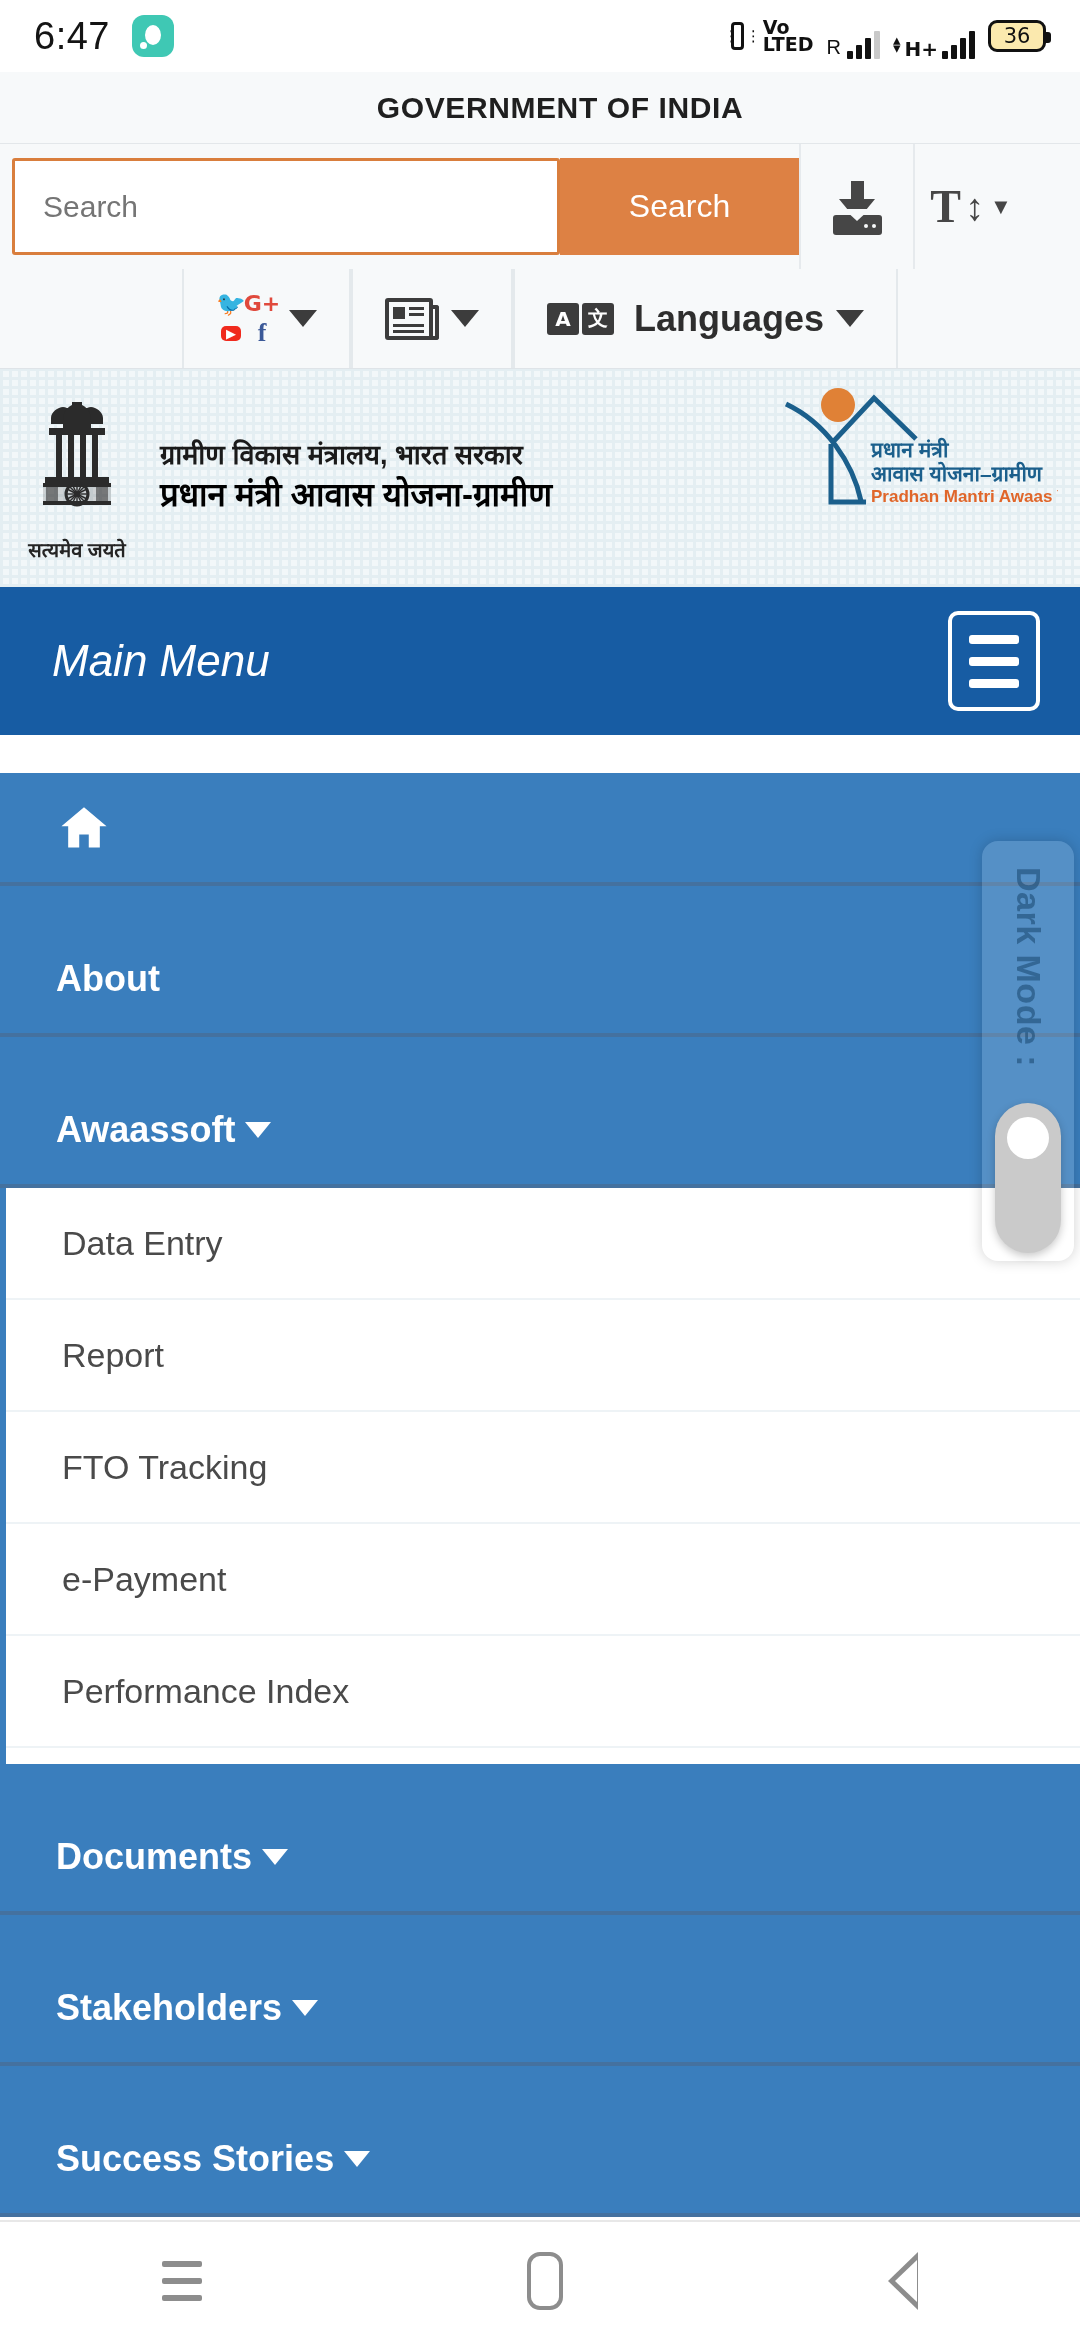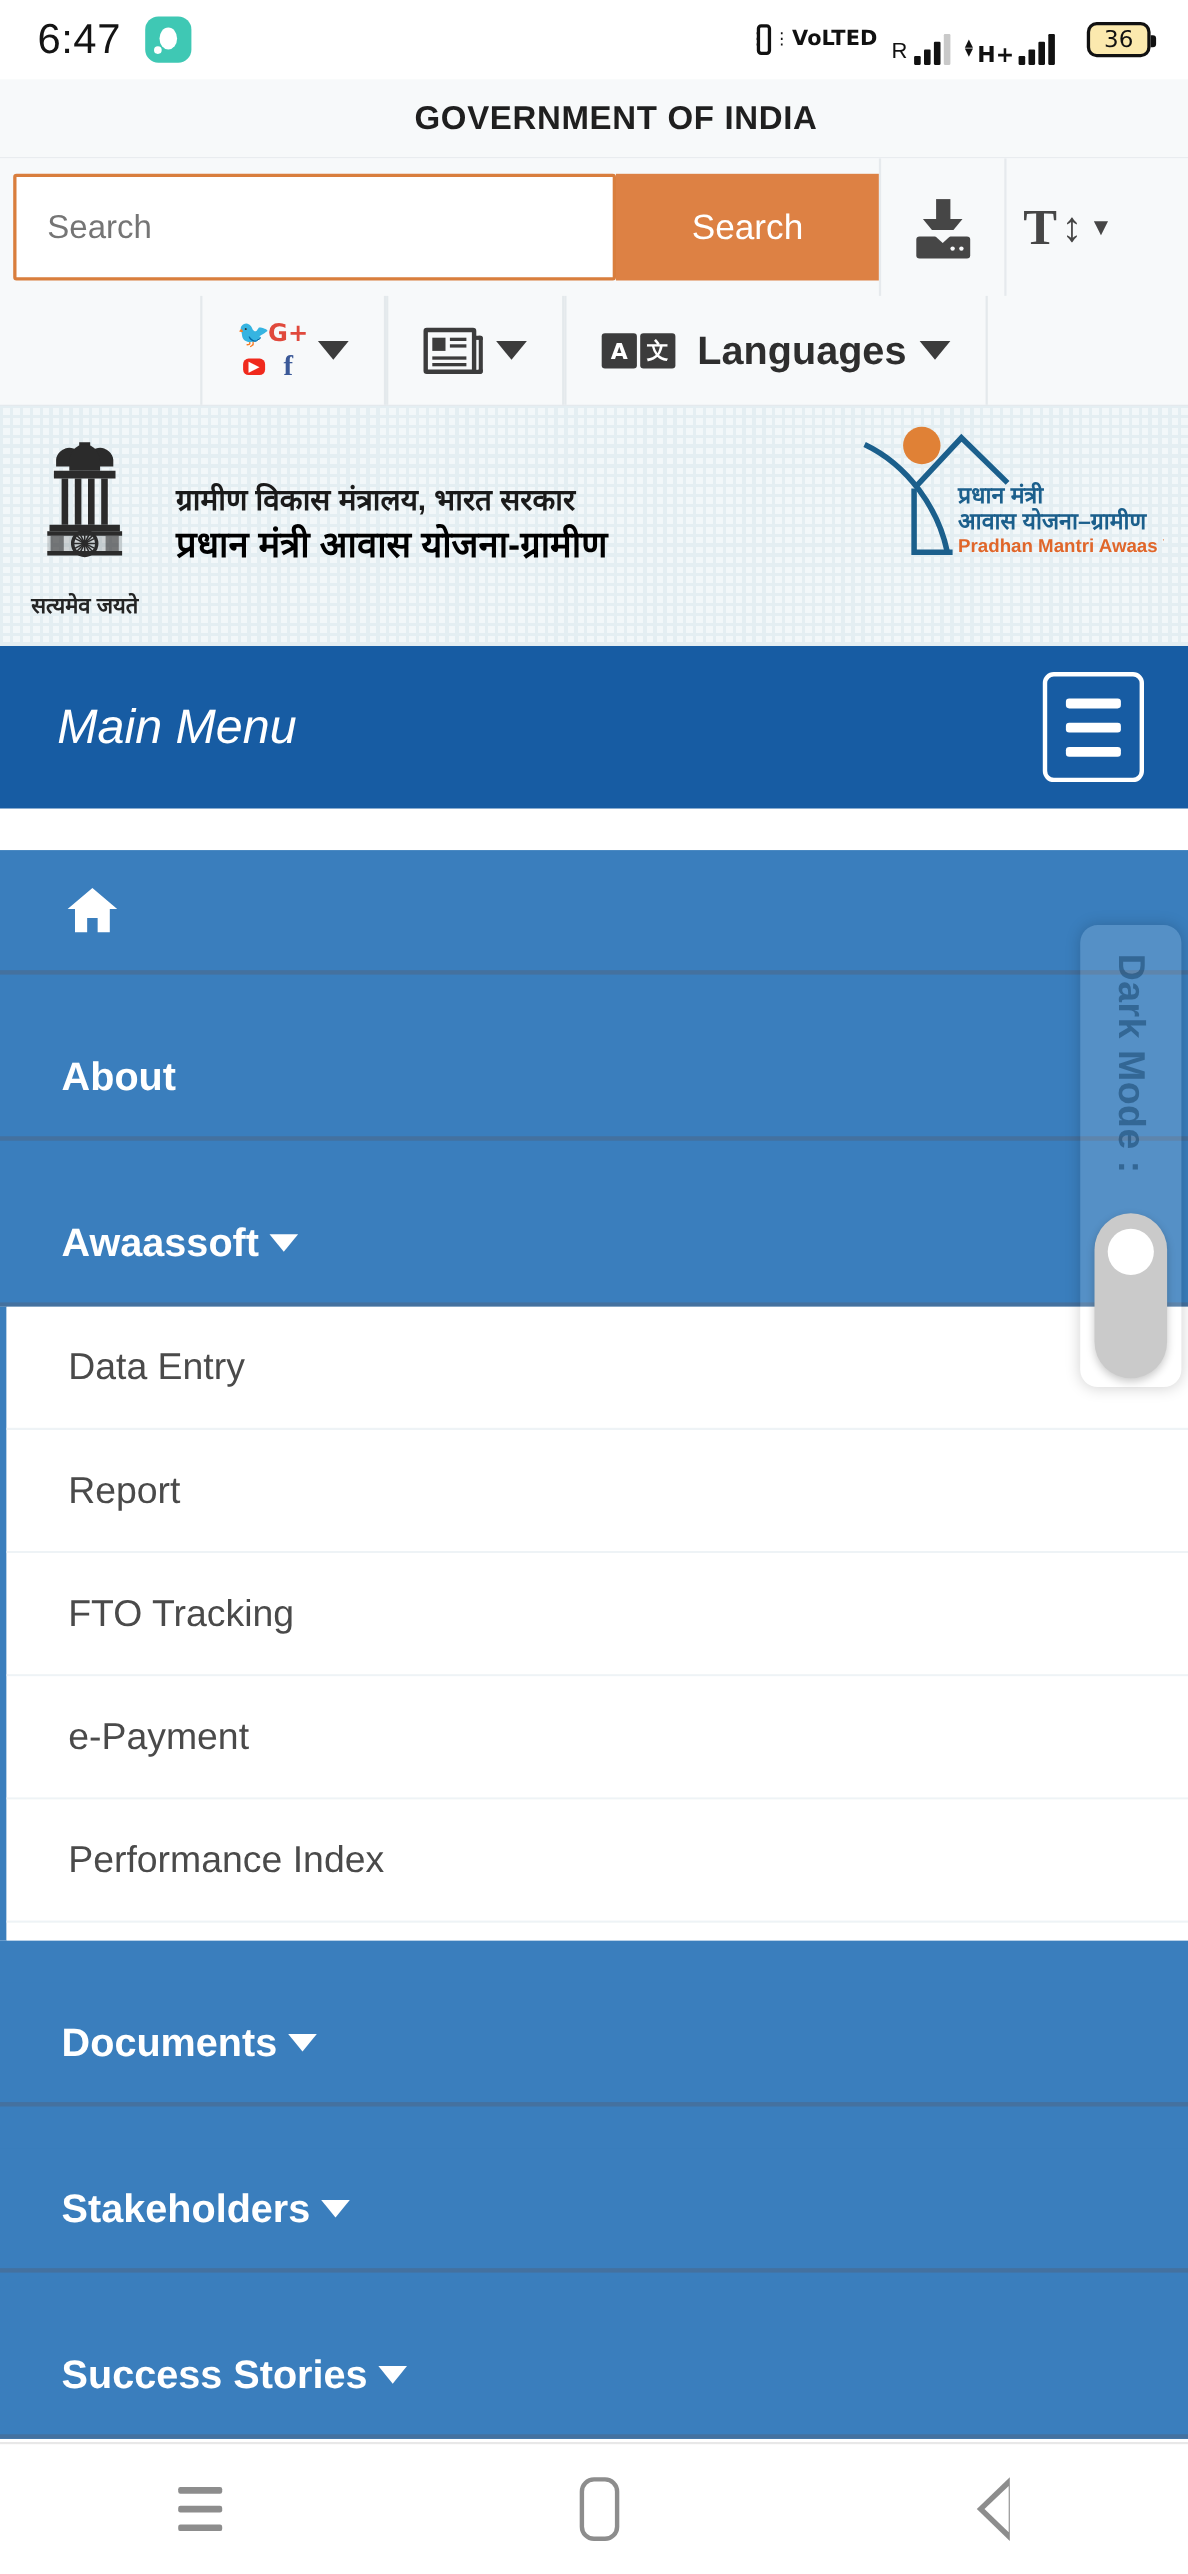--- a/index.html
+++ b/index.html
@@ -41,21 +41,21 @@
   }
   .ico-vibrate { position: relative; width: 26px; height: 34px; align-self: center; }
   .ico-vibrate .body {
     position: absolute; left: 7px; top: 3px; width: 13px; height: 28px;
     border: 3px solid #111; border-radius: 4px;
   }
   .ico-vibrate .wv { position: absolute; top: 9px; width: 4px; height: 16px; color:#111; font-size: 15px; line-height: 16px;}
   .ico-vibrate .wl { left: 0px; }
   .ico-vibrate .wr { right: 0px; }
   .volte {
-    display: flex; flex-direction: row; line-height: 0.92;
+    display: flex; flex-direction: column; line-height: 0.92;
     font-size: 19px; font-weight: 700; color: #111; align-self: center;
     font-family: "DejaVu Sans", sans-serif;
   }
   .sig-wrap { display: flex; align-items: flex-end; gap: 5px; }
   .sig-r { font-size: 20px; color: #111; font-weight: 500; margin-right: 1px; }
   .bars { display: flex; align-items: flex-end; gap: 3px; height: 30px; }
   .bars i { display: block; width: 6px; background: #111; border-radius: 1px; }
   .bars i.b1 { height: 8px; }
   .bars i.b2 { height: 14px; }
   .bars i.b3 { height: 21px; }
@@ -64,21 +64,20 @@
   .hplus { display: flex; flex-direction: column; align-items: center; line-height: 1; }
   .hplus .lbl { font-size: 20px; font-weight: 700; color: #111; font-family: "DejaVu Sans", sans-serif; }
   .updown { display: flex; flex-direction: column; justify-content: center; align-self: center; line-height: 0.55; font-size: 15px; color: #111; }
   .hblock { display: flex; align-items: flex-end; gap: 4px; }
   .battery {
     position: relative; width: 58px; height: 32px;
     border: 3px solid #111; border-radius: 9px;
     background: #fbe9ae;
     display: flex; align-items: center; justify-content: center;
     align-self: center;
-    margin-left: 16px;
   }
   .battery span { font-size: 21px; color: #111; font-weight: 500; font-family: "DejaVu Sans", sans-serif;}
   .battery::after {
     content: ""; position: absolute; right: -8px; top: 9px;
     width: 5px; height: 11px; background: #111; border-radius: 0 3px 3px 0;
   }
 
   
   .gov-band {
     background: #f7f9fa;

